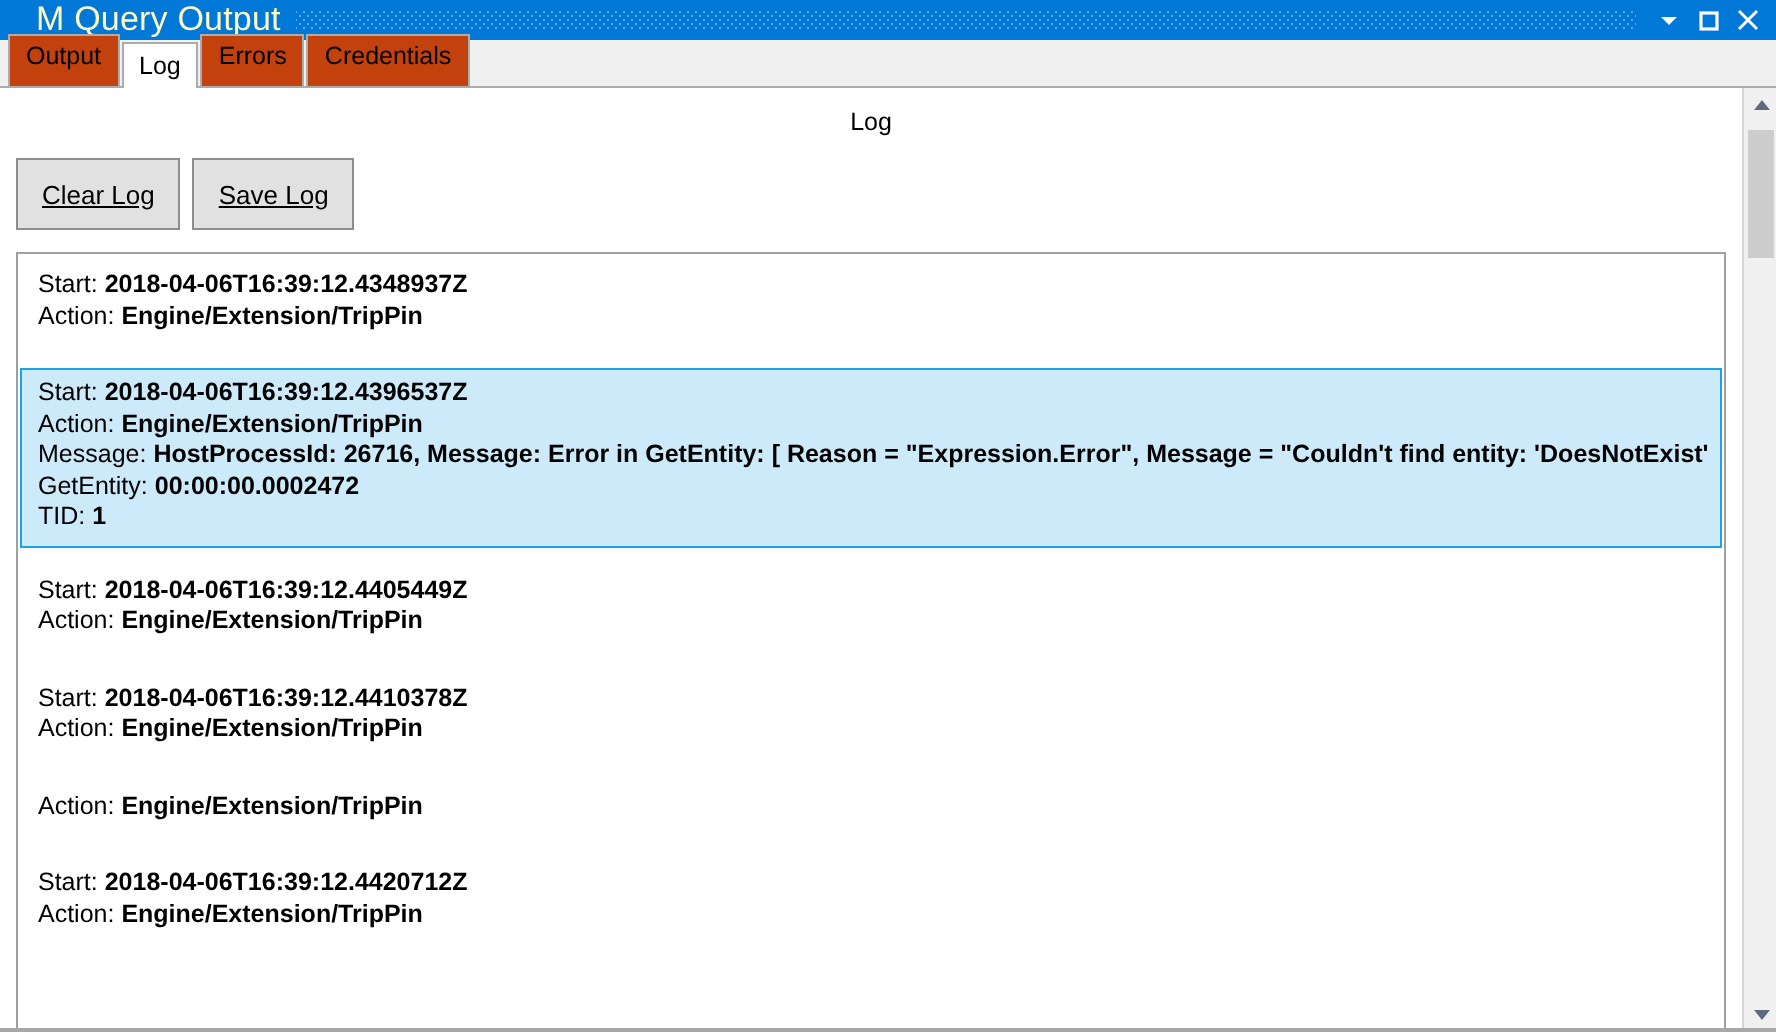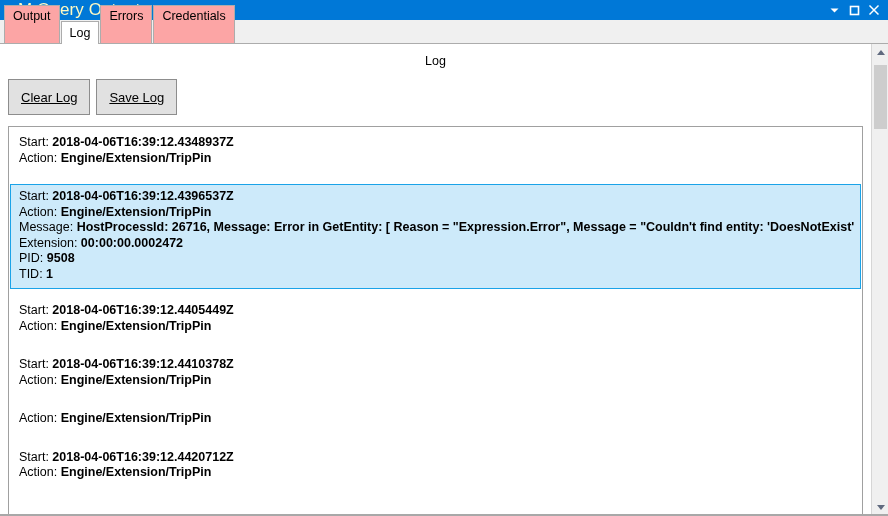--- a/index.html
+++ b/index.html
@@ -74,26 +74,26 @@
     height: 24px;
     background: #f0f0f0;
     display: flex;
     align-items: flex-end;
     flex: 0 0 auto;
     border-bottom: 1px solid #acacac;
     padding-left: 4px;
     box-sizing: border-box;
   }
   .tab {
-    height: 38px;
+    height: 26px;
     line-height: 21px;
     padding: 0 8px;
     margin-right: 1px;
     font-size: 12.5px;
-    background: #fca5a5;
+    background: #c2410c;
     border: 1px solid #acacac;
     border-bottom: none;
     box-sizing: border-box;
     color: #000;
     cursor: default;
     white-space: nowrap;
     position: relative;
   }
   .tab.active {
     background: #ffffff;
@@ -286,22 +286,21 @@
           <div class="log-line"><span class="log-label">Start:</span> <span class="log-value">2018-04-06T16:39:12.4348937Z</span></div>
           <div class="log-line"><span class="log-label">Action:</span> <span class="log-value">Engine/Extension/TripPin</span></div>
         </div>
 
         <div style="height:9px"></div>
 
         <div class="log-entry selected">
           <div class="log-line"><span class="log-label">Start:</span> <span class="log-value">2018-04-06T16:39:12.4396537Z</span></div>
           <div class="log-line"><span class="log-label">Action:</span> <span class="log-value">Engine/Extension/TripPin</span></div>
           <div class="log-line"><span class="log-label">Message:</span> <span class="log-value">HostProcessId: 26716, Message: Error in GetEntity: [ Reason = "Expression.Error", Message = "Couldn't find entity: 'DoesNotExist'", Detail = null ]</span></div>
-          <div class="log-line"><span class="log-label">Extension:</span> <span class="log-value">00:00:00.0002472</span></div>
-          <div class="log-line"><span class="log-label">PID:</span> <span class="log-value">9508</span></div>
+          <div class="log-line"><span class="log-label">GetEntity:</span> <span class="log-value">00:00:00.0002472</span></div>
           <div class="log-line"><span class="log-label">TID:</span> <span class="log-value">1</span></div>
         </div>
 
         <div style="height:7px"></div>
 
         <div class="log-entry">
           <div class="log-line"><span class="log-label">Start:</span> <span class="log-value">2018-04-06T16:39:12.4405449Z</span></div>
           <div class="log-line"><span class="log-label">Action:</span> <span class="log-value">Engine/Extension/TripPin</span></div>
         </div>
 

